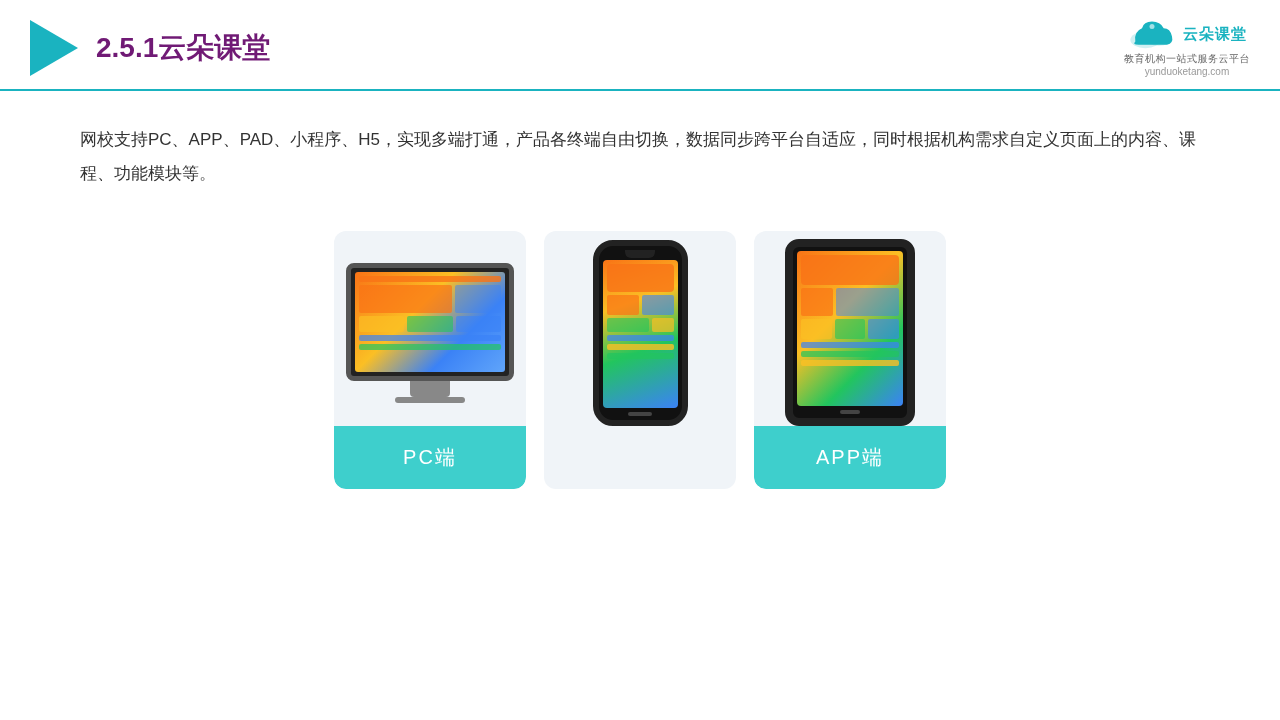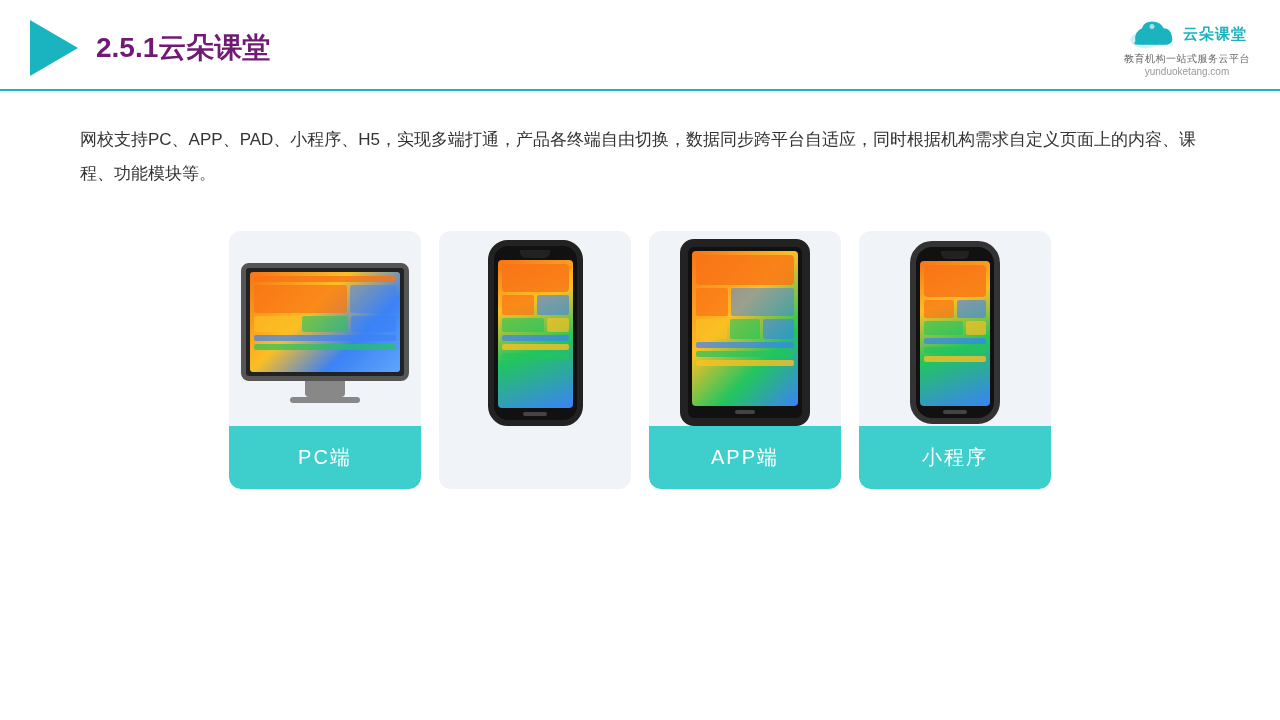--- a/index.html
+++ b/index.html
@@ -346,40 +346,15 @@
             <div class="screen-bar green"></div>
             <div class="screen-bar yellow"></div>
           </div>
         </div>
         <div class="tablet-btn"></div>
       </div>
     </div>
     <div class="card-label">APP端</div>
   </div>
 
-  <div class="card">
-    <div class="card-image-area">
-      <div class="phone-mock" style="width:90px; border-radius:22px; border-color:#333;">
-        <div class="phone-notch" style="width:28px;"></div>
-        <div class="phone-screen" style="height:145px;">
-          <div class="screen-content">
-            <div class="screen-bar orange" style="height:32px; border-radius:4px;"></div>
-            <div class="screen-row">
-              <div class="screen-block" style="background:rgba(249,115,22,0.7); height:18px;"></div>
-              <div class="screen-block" style="background:rgba(59,130,246,0.6); height:18px;"></div>
-            </div>
-            <div class="screen-row">
-              <div class="screen-block wide" style="background:rgba(34,197,94,0.6); height:14px;"></div>
-              <div class="screen-block" style="background:rgba(251,191,36,0.7); height:14px;"></div>
-            </div>
-            <div class="screen-bar blue"></div>
-            <div class="screen-bar green"></div>
-            <div class="screen-bar yellow"></div>
-          </div>
-        </div>
-        <div class="phone-home"></div>
-      </div>
-    </div>
-    <div class="card-label">小程序</div>
-  </div>
 
 
 </div>
 
 </body></html>

